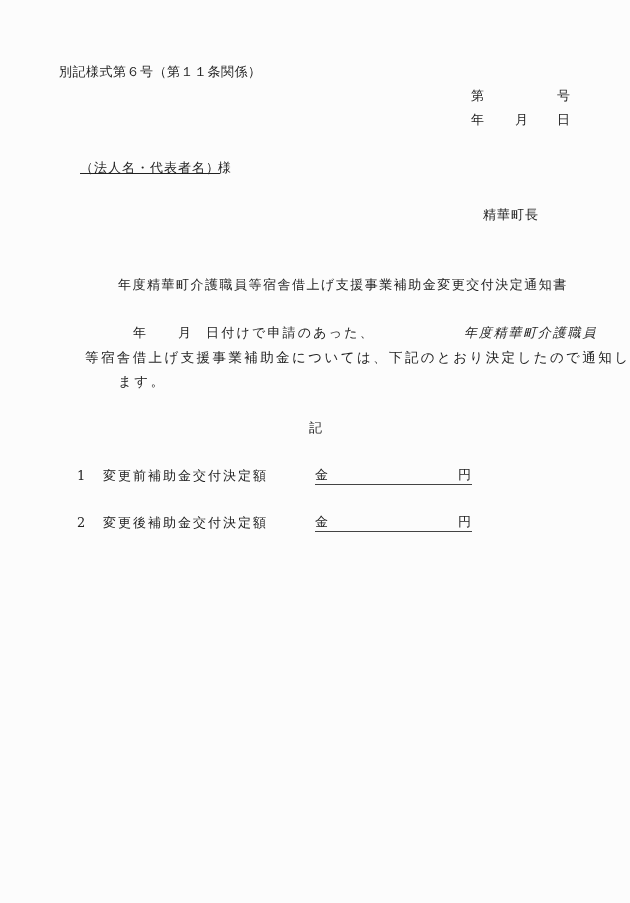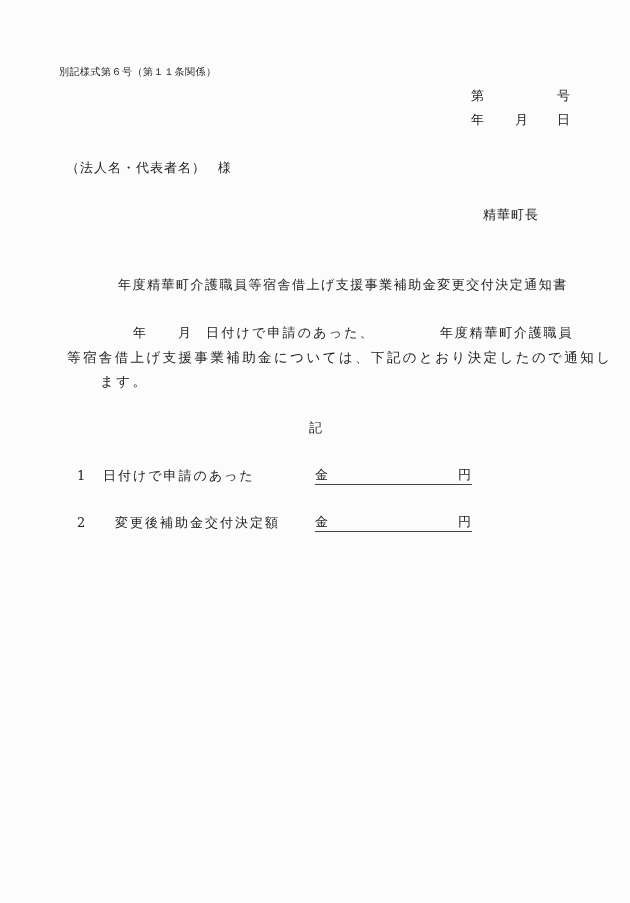--- a/index.html
+++ b/index.html
@@ -14,47 +14,47 @@
       overflow: hidden;
       font-family: "DejaVu Serif", "Liberation Serif", serif;
       color: #222222;
       font-size: 13px;
     }
     .abs {
       position: absolute;
       white-space: nowrap;
       line-height: 16px;
     }
-    .form-label { left: 59px; top: 64px; font-size: 10px; letter-spacing: 0.5px; }
+    .form-label { left: 59px; top: 64px; font-size: 13px; letter-spacing: 0.5px; }
     .doc-no-label { left: 471px; top: 88px; }
     .doc-no-suffix { left: 557px; top: 88px; }
     .date-year { left: 471px; top: 112px; }
     .date-month { left: 515px; top: 112px; }
     .date-day { left: 557px; top: 112px; }
-    .addressee { left: 66px; top: 160px; letter-spacing: 1px; }
+    .addressee { left: 80px; top: 160px; letter-spacing: 1px; text-decoration: underline; }
     .addressee-sama { left: 218px; top: 160px; }
     .sender { left: 447px; top: 207px; letter-spacing: 1px; margin-left: 36px; }
     .doc-title { left: 118px; top: 277px; font-size: 13px; letter-spacing: 1.5px; }
 
-    .para-line { left: 67px; font-size: 13.5px; letter-spacing: 2.4px; }
+    .para-line { left: 85px; font-size: 13.5px; letter-spacing: 2.4px; }
     .p1-year { left: 133px; top: 325px; }
     .p1-month { left: 178px; top: 325px; }
     .p1-rest { left: 206px; top: 325px; letter-spacing: 2.2px; }
-    .p1-tail { left: 440px; top: 325px; letter-spacing: 1.8px; }
+    .p1-tail { left: 464px; top: 325px; letter-spacing: 1.8px; font-style: italic; }
     .p2 { top: 349px; }
     .p3 { top: 373px; margin-left: 33px; }
 
     .ki { left: 309px; top: 420px; }
 
     .item-num { font-size: 13px; }
     .item-label { letter-spacing: 2px; }
     .item1-num { left: 77px; top: 468px; }
     .item1-label { left: 103px; top: 468px; }
     .item2-num { left: 77px; top: 515px; }
-    .item2-label { left: 103px; top: 515px; margin-left: 12px; }
+    .item2-label { left: 103px; top: 515px; }
 
     .amount {
       position: absolute;
       width: 157px;
       height: 17px;
       border-bottom: 1px solid #444444;
     }
     .amount .kin { position: absolute; left: 0; top: 0; line-height: 16px; }
     .amount .en { position: absolute; right: 1px; top: 0; line-height: 16px; }
     .amount1 { left: 315px; top: 467px; }
@@ -88,21 +88,21 @@
     <div class="abs p1-tail">年度精華町介護職員</div>
     <div class="abs para-line p2">等宿舎借上げ支援事業補助金については、下記のとおり決定したので通知し</div>
     <div class="abs para-line p3">ます。</div>
   </div>
 
   <div class="abs ki">記</div>
 
   <div>
     <div>
       <div class="abs item-num item1-num">1</div>
-      <div class="abs item-label item1-label">日付けで申請のあった</div>
+      <div class="abs item-label item1-label">変更前補助金交付決定額</div>
       <div class="amount amount1">
         <span class="kin">金</span>
         <span class="en">円</span>
       </div>
     </div>
     <div>
       <div class="abs item-num item2-num">2</div>
       <div class="abs item-label item2-label">変更後補助金交付決定額</div>
       <div class="amount amount2">
         <span class="kin">金</span>

